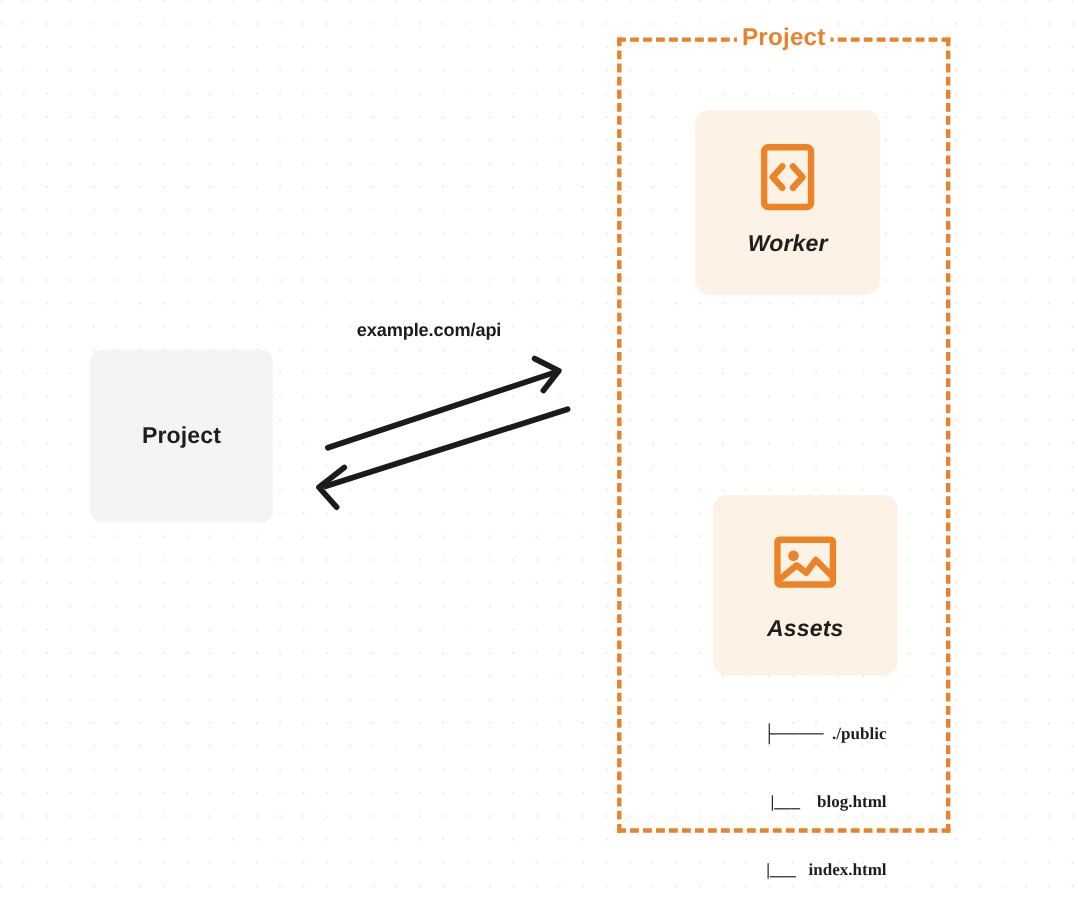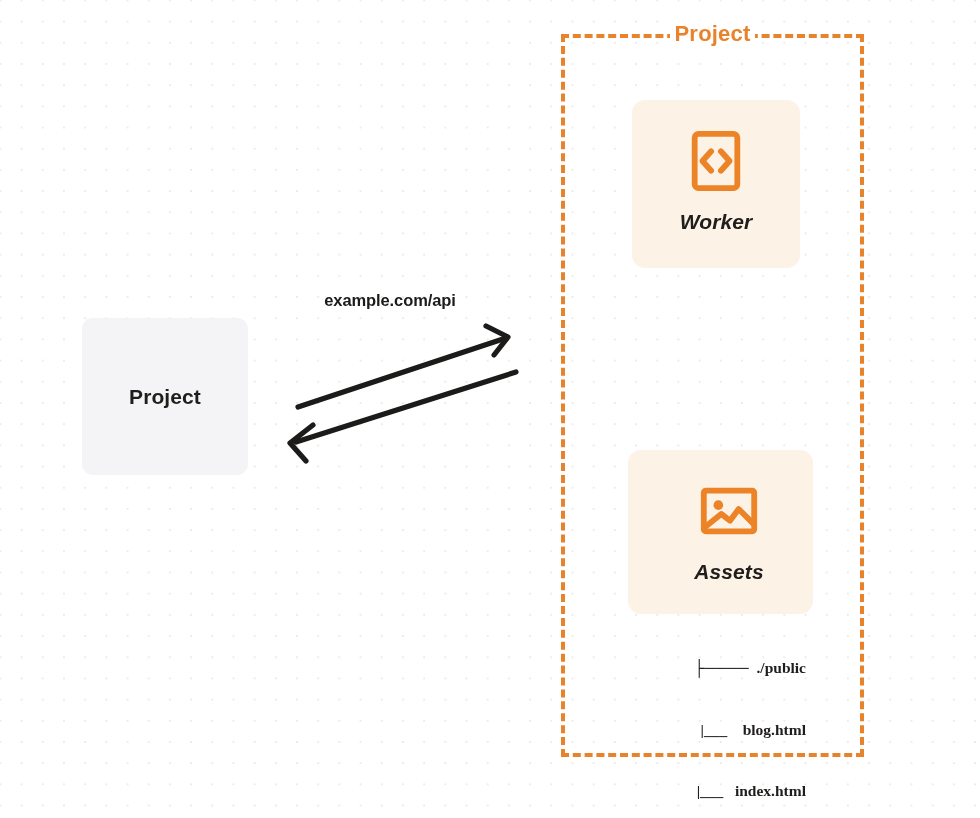--- a/index.html
+++ b/index.html
@@ -96,25 +96,24 @@
     letter-spacing: 0.1px;
   }
 
   #worker-card {
     left: 632px;
     top: 100px;
     width: 168px;
     height: 168px;
   }
   #assets-card {
-    left: 628px;
+    left: 648px;
     top: 450px;
     width: 168px;
     height: 164px;
-    padding-left: 17px;
   }
 
   
   #assets-file-tree {
     position: absolute;
     left: 600px;
     top: 617px;
     width: 206px;
     font-family: "DejaVu Sans Mono", monospace;
     font-size: 15.5px;

